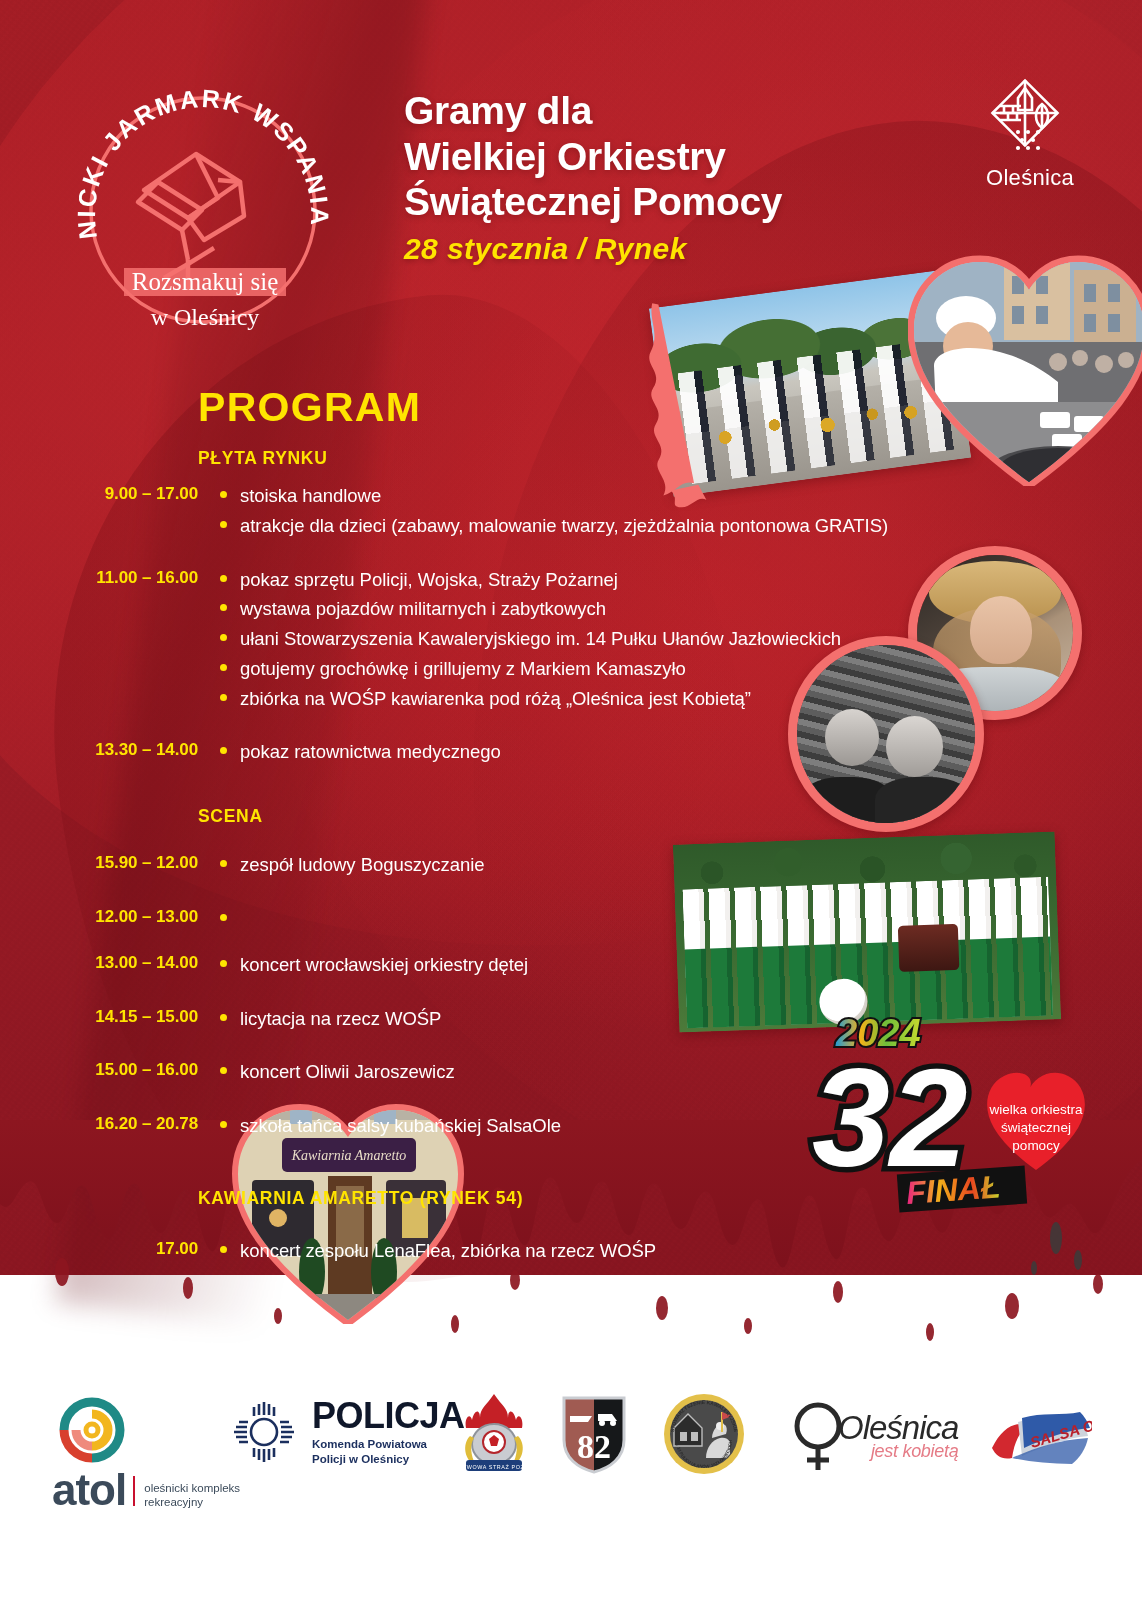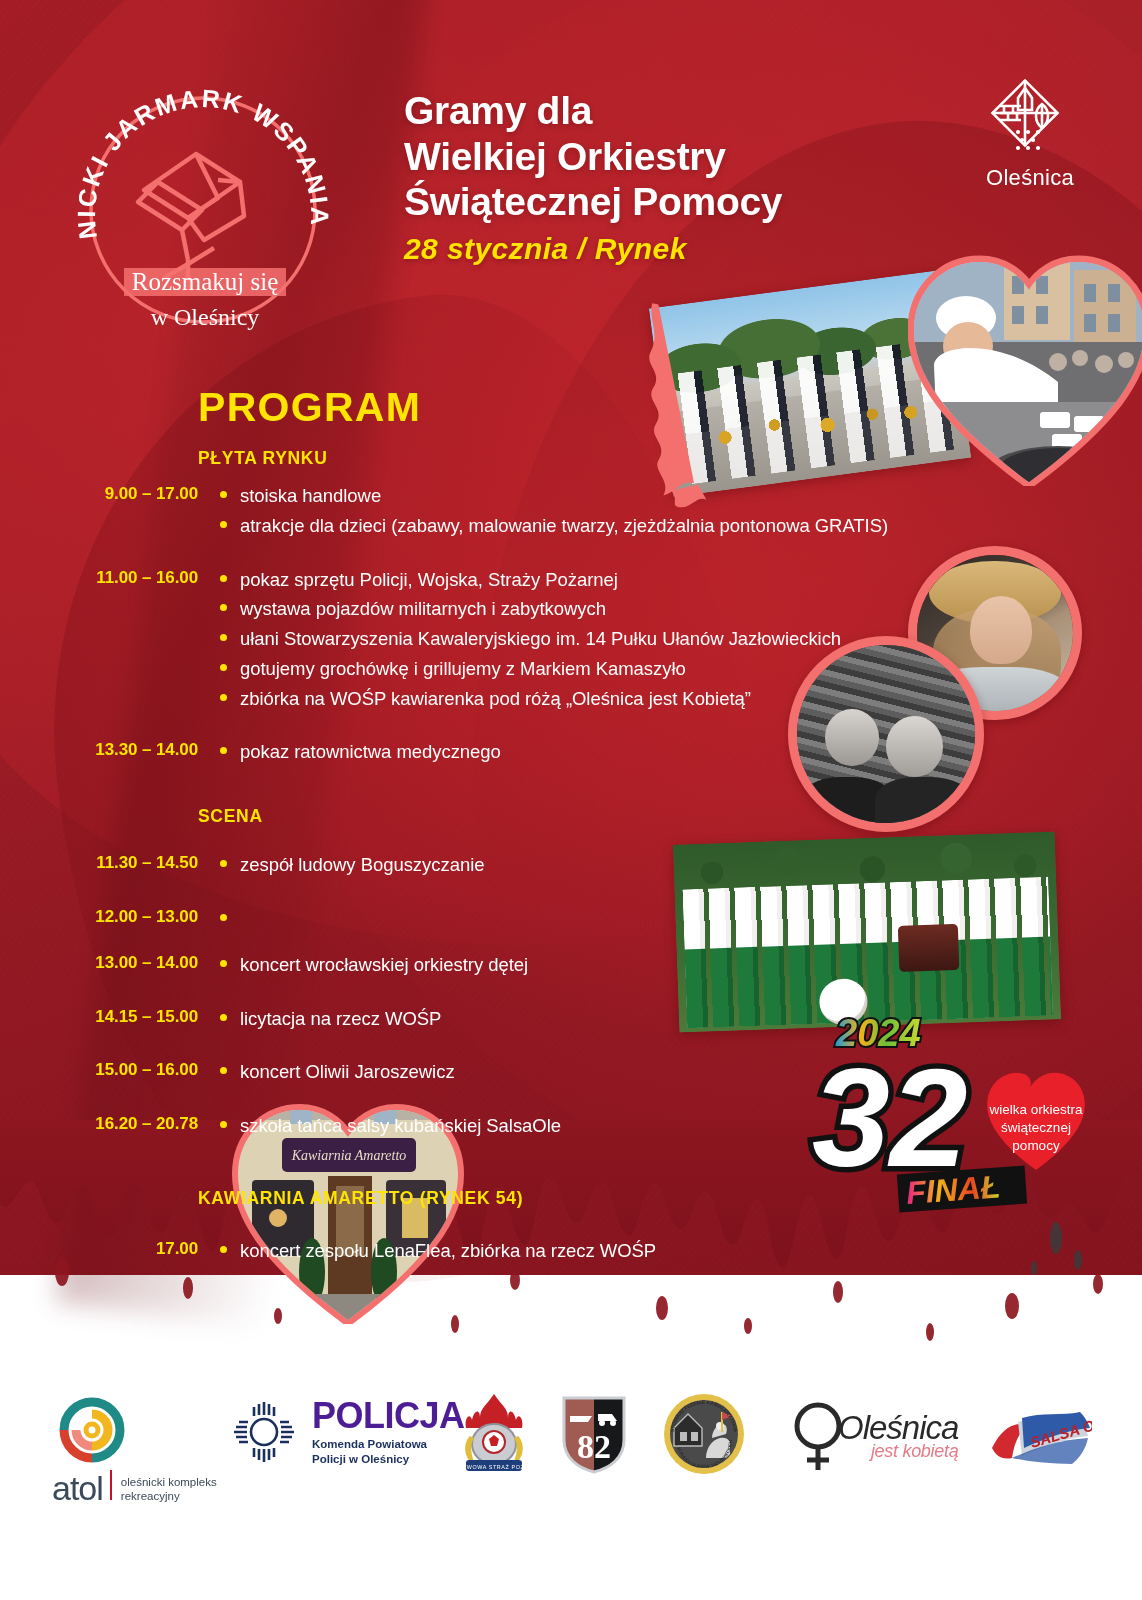--- a/index.html
+++ b/index.html
@@ -207,26 +207,26 @@
   
   .wosp{position:absolute;left:806px;top:1006px;width:300px;height:210px;}
   .wosp svg{display:block;}
 
   
   .footer{position:absolute;left:0;top:1380px;width:1142px;height:150px;}
   .flogo{position:absolute;text-align:center;}
   .flogo svg{display:block;}
   .f-atol{left:52px;top:14px;width:190px;}
   .f-atol .row{display:flex;align-items:flex-end;gap:7px;}
-  .f-atol .word{font-size:34px;color:#3b4a5a;font-weight:400;letter-spacing:-1px;line-height:.9;text-align:right;}
+  .f-atol .word{font-size:44px;color:#3b4a5a;font-weight:700;letter-spacing:-1px;line-height:.9;text-align:right;}
   .f-atol .bar{width:2px;height:30px;background:#c8102e;margin:0 2px 4px 0;}
   .f-atol .cap{font-size:11.5px;color:#3b4a5a;text-align:left;line-height:1.2;}
   .f-pol{left:228px;top:16px;}
   .f-pol .row{display:flex;align-items:center;gap:12px;}
-  .f-pol .pw{font-size:36px;font-weight:bold;color:#4c1d95;letter-spacing:-.5px;line-height:1;}
+  .f-pol .pw{font-size:36px;font-weight:bold;color:#0f172a;letter-spacing:-.5px;line-height:1;}
   .f-pol .pc{font-size:11.5px;font-weight:bold;color:#1b2f5e;line-height:1.25;margin-top:3px;}
   .f-psp{left:456px;top:12px;}
   .f-82{left:558px;top:12px;}
   .f-kaw{left:662px;top:12px;}
   .f-kob{left:790px;top:20px;}
   .f-kob .row{display:flex;align-items:center;gap:4px;}
   .f-kob .nm{font-size:33px;color:#2a2a2a;line-height:.95;font-style:italic;letter-spacing:-1px;}
   .f-kob .tg{font-size:18px;color:#e57b86;font-style:italic;letter-spacing:-.3px;margin-top:-2px;text-align:right;}
   .f-salsa{left:988px;top:24px;}
 </style>
@@ -524,21 +524,21 @@
         <div class="li">
           <span class="dot"></span>
           <span class="txt">pokaz ratownictwa medycznego</span>
         </div>
       </div>
     </div>
 
     <div class="sec-head" style="margin-top:38px">SCENA</div>
 
     <div class="grp gap-l">
-      <div class="time">11.30 – 14.50</div>
+      <div class="time">15.90 – 12.00</div>
       <div class="items">
           <div class="li">
         <span class="dot"></span>
         <span class="txt">zespół ludowy Boguszyczanie</span>
       </div>
         </div>
     </div>
     <div class="grp gap-l">
       <div class="time">12.00 – 13.00</div>
       <div class="items">

